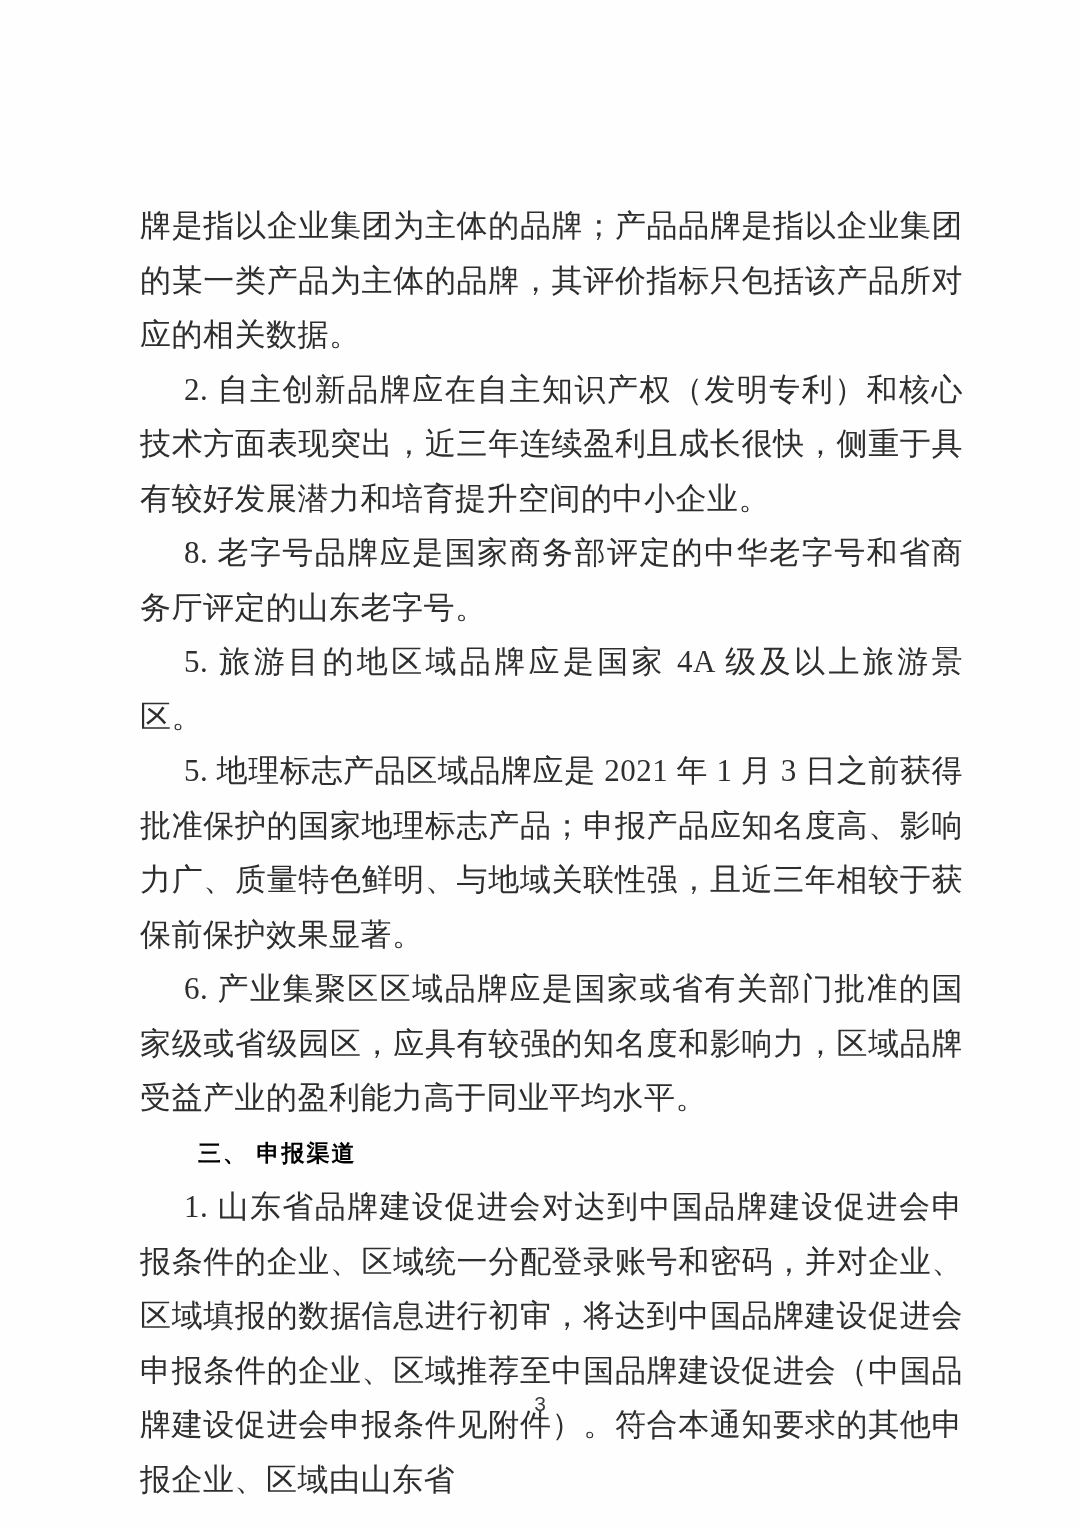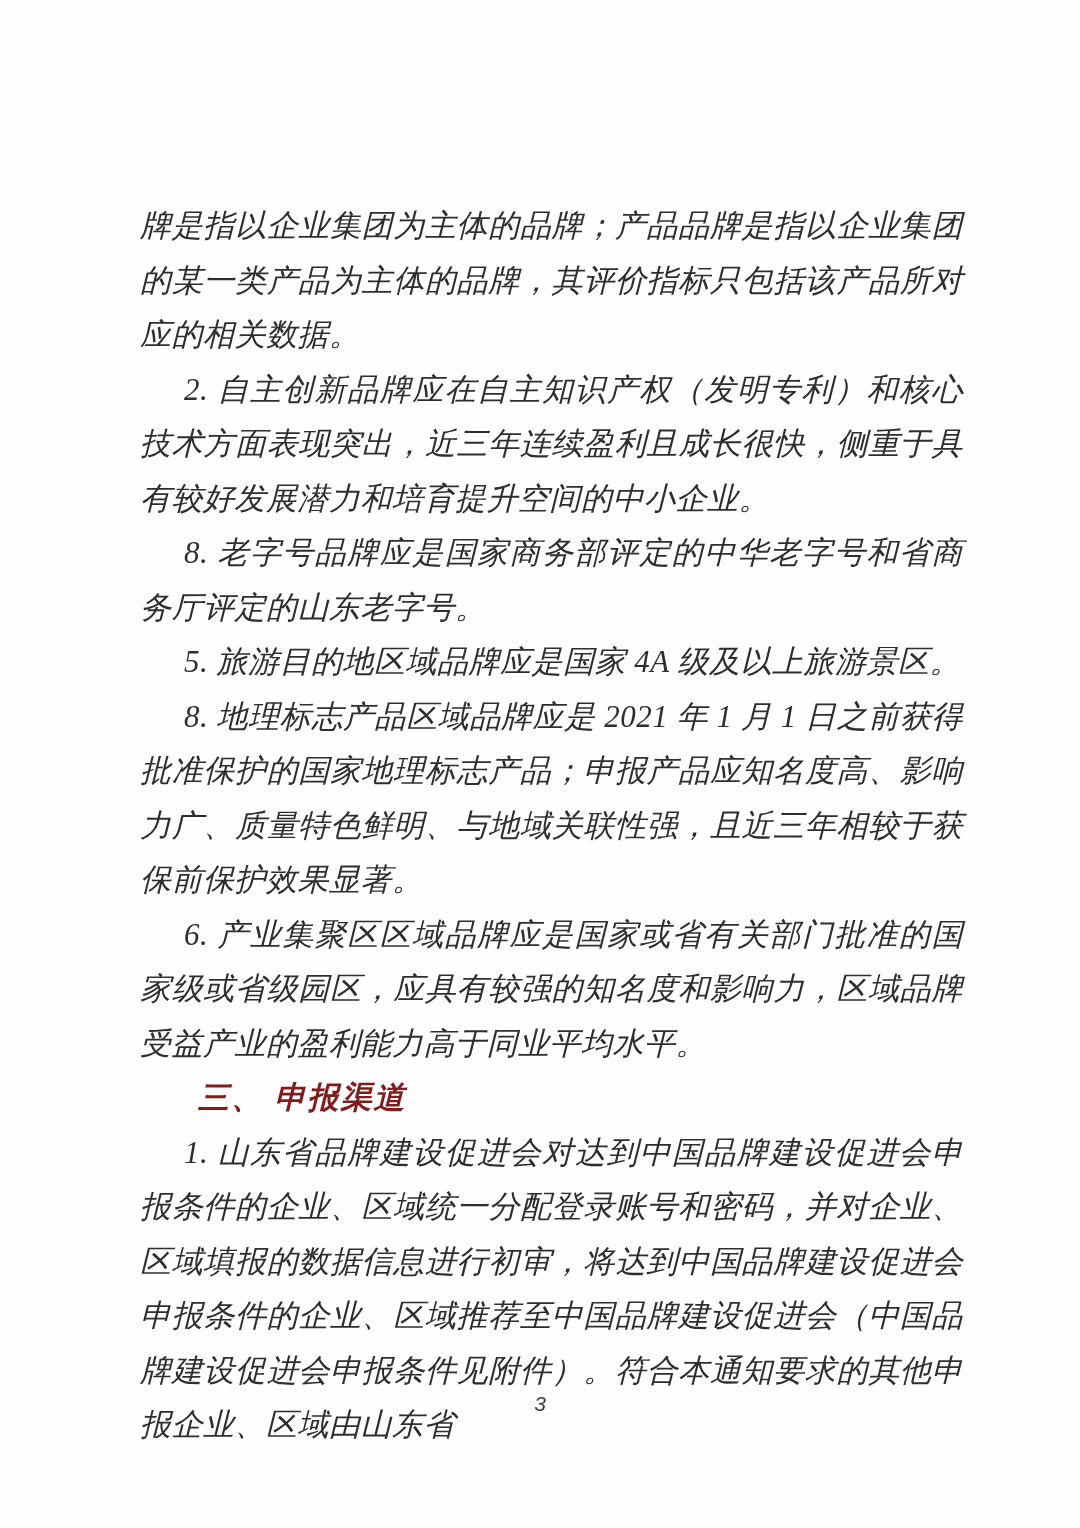--- a/index.html
+++ b/index.html
@@ -6,21 +6,20 @@
     margin: 0;
     padding: 0;
     background: #ffffff;
   }
   .page {
     position: relative;
     width: 1080px;
     height: 1528px;
     background: #fefefe;
     overflow: hidden;
-    font-style: italic;
   }
   .content {
     position: absolute;
     left: 140px;
     top: 199px;
     width: 823px;
   }
   p.body {
     margin: 0;
     font-family: "Liberation Serif", "DejaVu Serif", serif;
@@ -31,23 +30,23 @@
     text-justify: inter-character;
     letter-spacing: 0.5px;
   }
   p.indent {
     text-indent: 44px;
   }
   p.heading {
     margin: 0;
     font-family: "Liberation Sans", "DejaVu Sans", sans-serif;
     font-weight: 700;
-    font-size: 31px;
+    font-size: 23px;
     line-height: 54.5px;
-    color: #7f1d1d;
+    color: #000000;
     text-indent: 58px;
     letter-spacing: 2px;
   }
   .page-number {
     position: absolute;
     top: 1392px;
     left: 0;
     width: 100%;
     text-align: center;
     font-family: "Liberation Sans", "DejaVu Sans", sans-serif;
@@ -57,19 +56,19 @@
 </style>
 </head>
 <body>
 
 <div class="page">
   <div class="content" id="content">
       <p class="body">牌是指以企业集团为主体的品牌；产品品牌是指以企业集团的某一类产品为主体的品牌，其评价指标只包括该产品所对应的相关数据。</p>
       <p class="body indent">2. 自主创新品牌应在自主知识产权（发明专利）和核心技术方面表现突出，近三年连续盈利且成长很快，侧重于具有较好发展潜力和培育提升空间的中小企业。</p>
       <p class="body indent">8. 老字号品牌应是国家商务部评定的中华老字号和省商务厅评定的山东老字号。</p>
       <p class="body indent">5. 旅游目的地区域品牌应是国家 4A 级及以上旅游景区。</p>
-      <p class="body indent">8. 地理标志产品区域品牌应是 2021 年 1 月 1 日之前获得批准保护的国家地理标志产品；申报产品应知名度高、影响力广、质量特色鲜明、与地域关联性强，且近三年相较于获保前保护效果显著。</p>
+      <p class="body indent">5. 地理标志产品区域品牌应是 2021 年 1 月 3 日之前获得批准保护的国家地理标志产品；申报产品应知名度高、影响力广、质量特色鲜明、与地域关联性强，且近三年相较于获保前保护效果显著。</p>
       <p class="body indent">6. 产业集聚区区域品牌应是国家或省有关部门批准的国家级或省级园区，应具有较强的知名度和影响力，区域品牌受益产业的盈利能力高于同业平均水平。</p>
       <p class="heading">三、 申报渠道</p>
       <p class="body indent">1. 山东省品牌建设促进会对达到中国品牌建设促进会申报条件的企业、区域统一分配登录账号和密码，并对企业、区域填报的数据信息进行初审，将达到中国品牌建设促进会申报条件的企业、区域推荐至中国品牌建设促进会（中国品牌建设促进会申报条件见附件）。符合本通知要求的其他申报企业、区域由山东省</p>
     </div>
   <div class="page-number">3</div>
 </div>
 
 </body></html>

